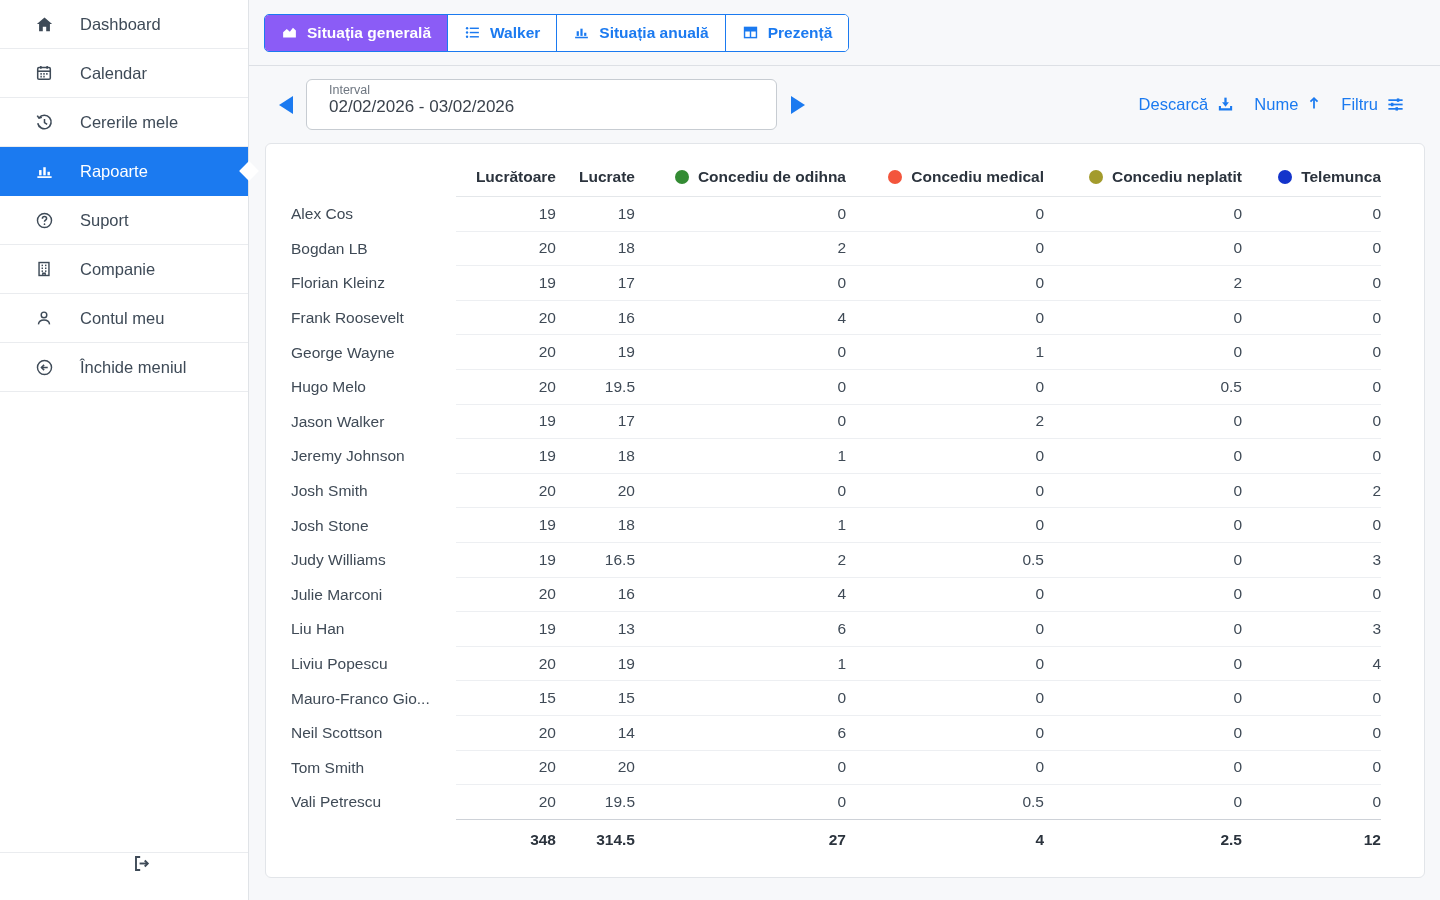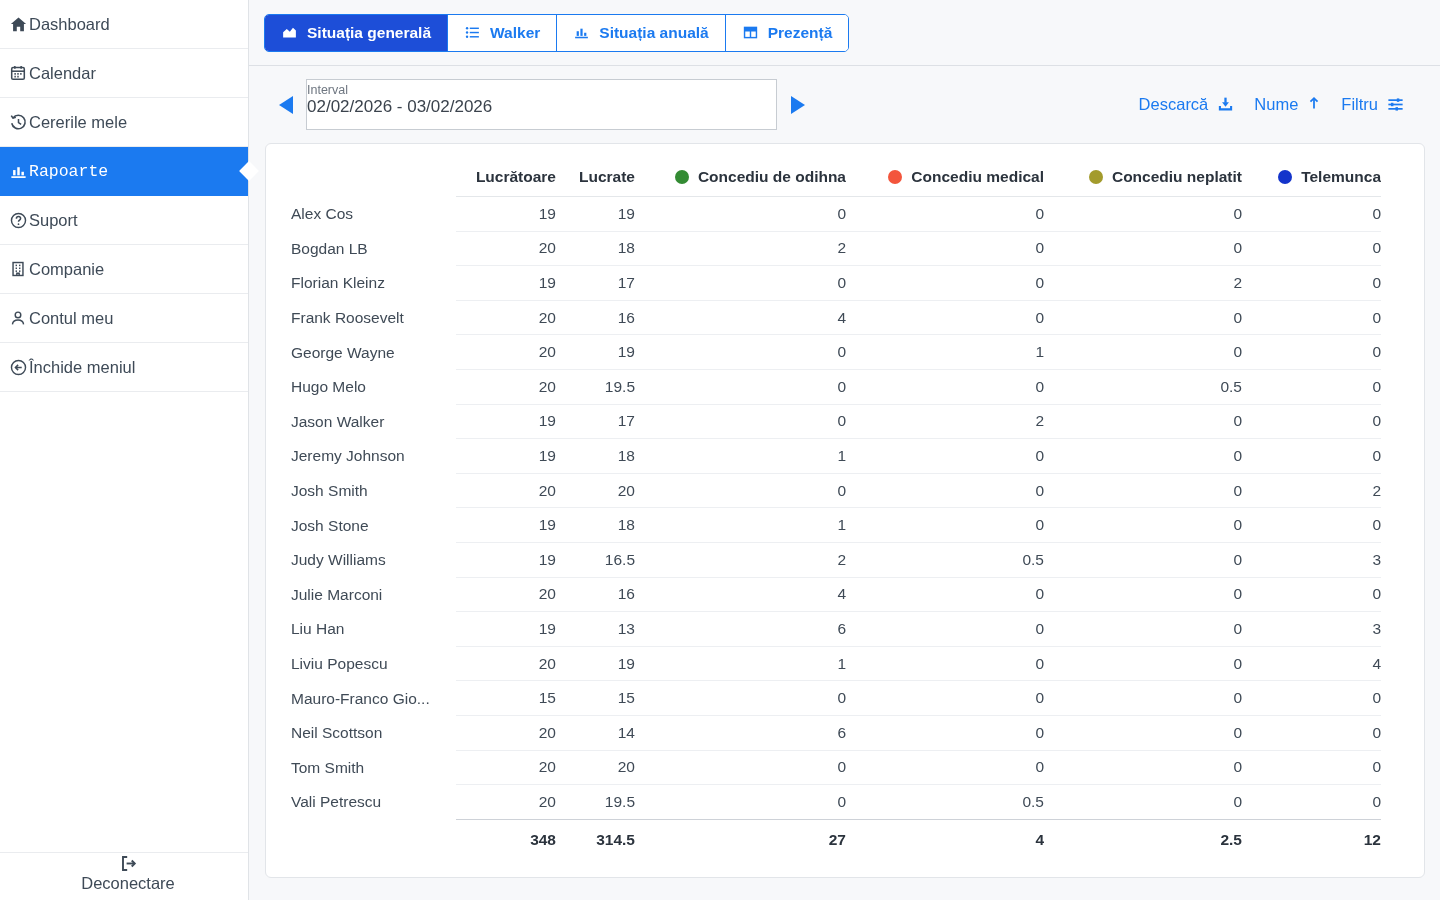--- a/index.html
+++ b/index.html
@@ -13,29 +13,29 @@
   .app { display:flex; width:1440px; height:900px; }
 
   
   .sidebar {
     width:249px; min-width:249px; height:900px;
     background:#ffffff;
     border-right:1px solid #e0e3e7;
     display:flex; flex-direction:column;
   }
   .side-item {
-    height:49px; display:flex; align-items:center; gap:1px;
-    padding-left:8px; border-bottom:1px solid #eaecef;
+    height:49px; display:flex; align-items:center; gap:26px;
+    padding-left:34px; border-bottom:1px solid #eaecef;
     color:#3e4a57; font-size:16.5px; cursor:pointer; position:relative;
     background:#fff;
   }
   .side-item .ic { width:20px; height:20px; display:flex; align-items:center; justify-content:center; flex:none; }
   .side-item svg { display:block; }
   .side-item.active {
-    background:#1b7af0; color:#ffffff; border-bottom-color:#1b7af0;font-family:Liberation Mono, monospace;
+    background:#1b7af0; color:#ffffff; border-bottom-color:#1b7af0;
   }
   .side-item.active::after {
     content:""; position:absolute; right:-8px; top:50%;
     width:14px; height:14px; background:#ffffff;
     transform:translateY(-50%) rotate(45deg);
     z-index:2;
   }
   .side-spacer { flex:1; }
   .side-item.logout { border-bottom:none; border-top:1px solid #eaecef; height:48px;flex-direction:column; }
 
@@ -50,34 +50,34 @@
     display:flex; border:1px solid #1b7af0; border-radius:5px; overflow:hidden;
     background:#ffffff;
   }
   .tab {
     height:36px; display:flex; align-items:center; gap:9px;
     padding:0 16px; color:#1b7af0; font-size:15.5px; font-weight:600;
     background:#ffffff; border:none; border-left:1px solid #1b7af0;
     cursor:pointer; font-family:inherit; white-space:nowrap;
   }
   .tab:first-child { border-left:none; }
-  .tab.active { background:#1d4ed8; color:#ffffff;text-align:right; }
+  .tab.active { background:#8b5cf6; color:#ffffff;text-align:right; }
   .tab svg { display:block; }
 
   .toolbar {
     height:77px; display:flex; align-items:center;
     padding:0 35px 0 30px; flex:none;
   }
   .nav-arrow { width:0; height:0; cursor:pointer; border-style:solid; flex:none; }
   .nav-arrow.left  { border-width:9.5px 14px 9.5px 0; border-color:transparent #1b7af0 transparent transparent; margin-right:13px; }
   .nav-arrow.right { border-width:9.5px 0 9.5px 14px; border-color:transparent transparent transparent #1b7af0; margin-left:14px; }
   .interval-box {
     width:471px; height:51px; background:#fff;
-    border:1px solid #c7ccd2; border-radius:0;
-    padding:4px 12px 0 0; cursor:pointer;
+    border:1px solid #c7ccd2; border-radius:6px;
+    padding:4px 12px 0 22px; cursor:pointer;
   }
   .interval-label { font-size:12.5px; color:#6e7680; line-height:13px; }
   .interval-value { font-size:17px; color:#3b434d; line-height:20px; }
 
   .toolbar-links { margin-left:auto; display:flex; align-items:center; gap:19px; }
   .tlink {
     display:flex; align-items:flex-start; gap:8px; color:#1b7af0;
     font-size:16.5px; cursor:pointer; background:none; border:none; font-family:inherit;
   }
   .tlink svg { display:block; }

